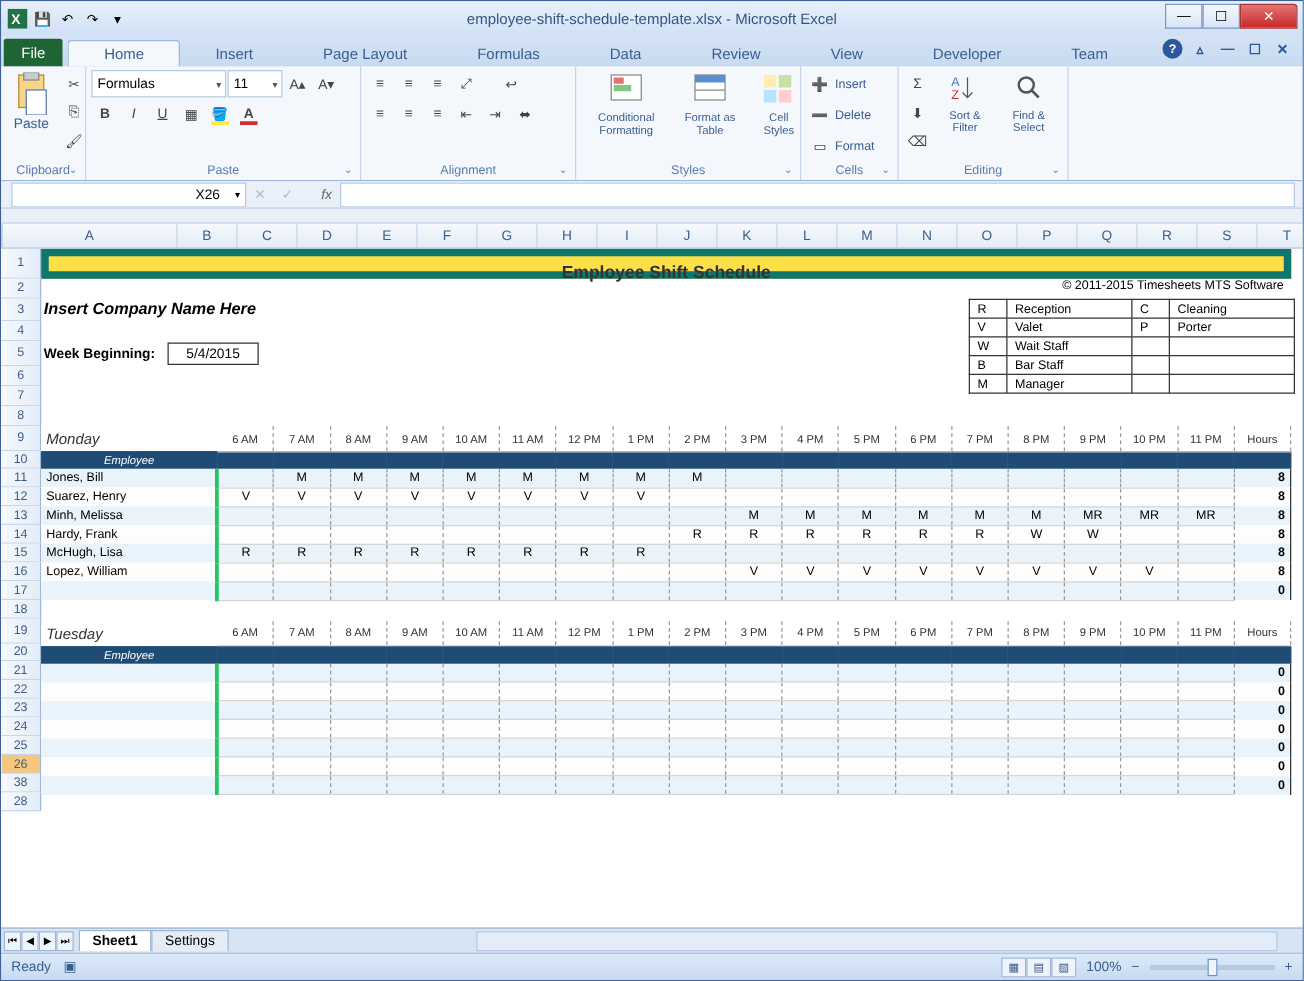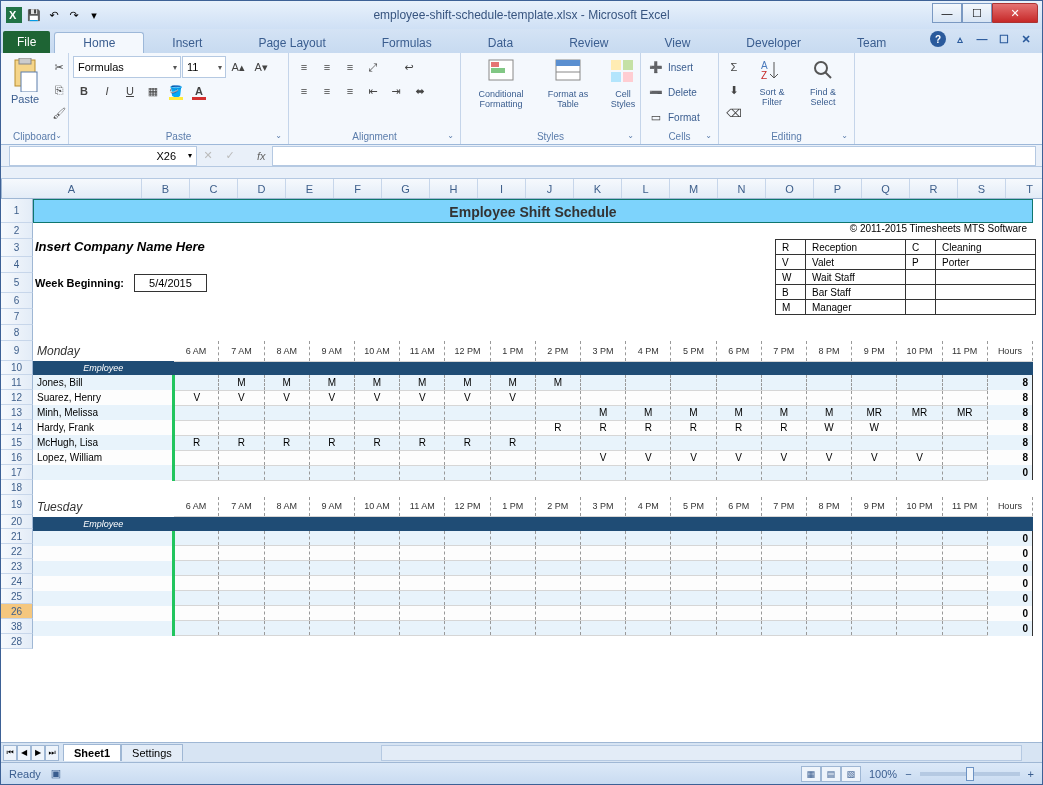--- a/index.html
+++ b/index.html
@@ -47,21 +47,21 @@
 
 .sheet-wrap { flex:1; background:#fff; overflow:hidden; position:relative; display:flex; flex-direction:column; }
 .col-headers { height:20px; display:flex; background:linear-gradient(#f6f9fd,#e3ecf7); border-bottom:1px solid #9fb7d4; }
 .corner { width:32px; border-right:1px solid #9fb7d4; }
 .col-h { flex:0 0 48px; border-right:1px solid #c7d6ea; text-align:center; font-size:11px; color:#3d5e8a; line-height:20px; cursor:pointer; }
 .col-h.wide { flex:0 0 140px; }
 .grid { flex:1; overflow:auto; position:relative; background:#fff; }
 .row-h { width:32px; flex:0 0 32px; background:linear-gradient(90deg,#f6f9fd,#e3ecf7); border-right:1px solid #9fb7d4; border-bottom:1px solid #c7d6ea; text-align:center; font-size:10px; color:#3d5e8a; line-height:16px; cursor:pointer; }
 .row-h.sel { background:#f5c77e; }
 
-.title-row { background:#7dd3fc; height:24px; font-weight:bold; font-size:14px; color:#333; text-align:center; line-height:24px; border:1px solid #0f766e; }
+.title-row { background:#fde047; height:24px; font-weight:bold; font-size:14px; color:#333; text-align:center; line-height:24px; border:6px solid #0f766e; }
 .day-row { background:#1f4c75; color:#fff; font-size:9px; text-align:center; }
 .day-name { font-style:italic; font-size:12px; color:#333; background:#fff; font-weight:normal; text-align:left; padding-left:4px; }
 th.time { font-size:9px; color:#333; font-weight:normal; border-bottom:1px solid #d6d6d6; border-right:1px dashed #999; }
 .emp-hdr { background:#1f4c75; color:#fff; font-size:9px; font-style:italic; text-align:center; }
 .strip-a { background:#e8f3fb; }
 .strip-b { background:#fdfdfd; }
 td.sc { border-right:1px dashed #999; border-bottom:1px solid #d6d6d6; text-align:center; font-size:10px; height:15px; }
 td.hours { font-weight:bold; text-align:right; border-right:1px solid #333; padding-right:4px; font-size:10px; }
 td.name { border-right:3px solid #22c55e; padding-left:4px; font-size:10px; }
 

